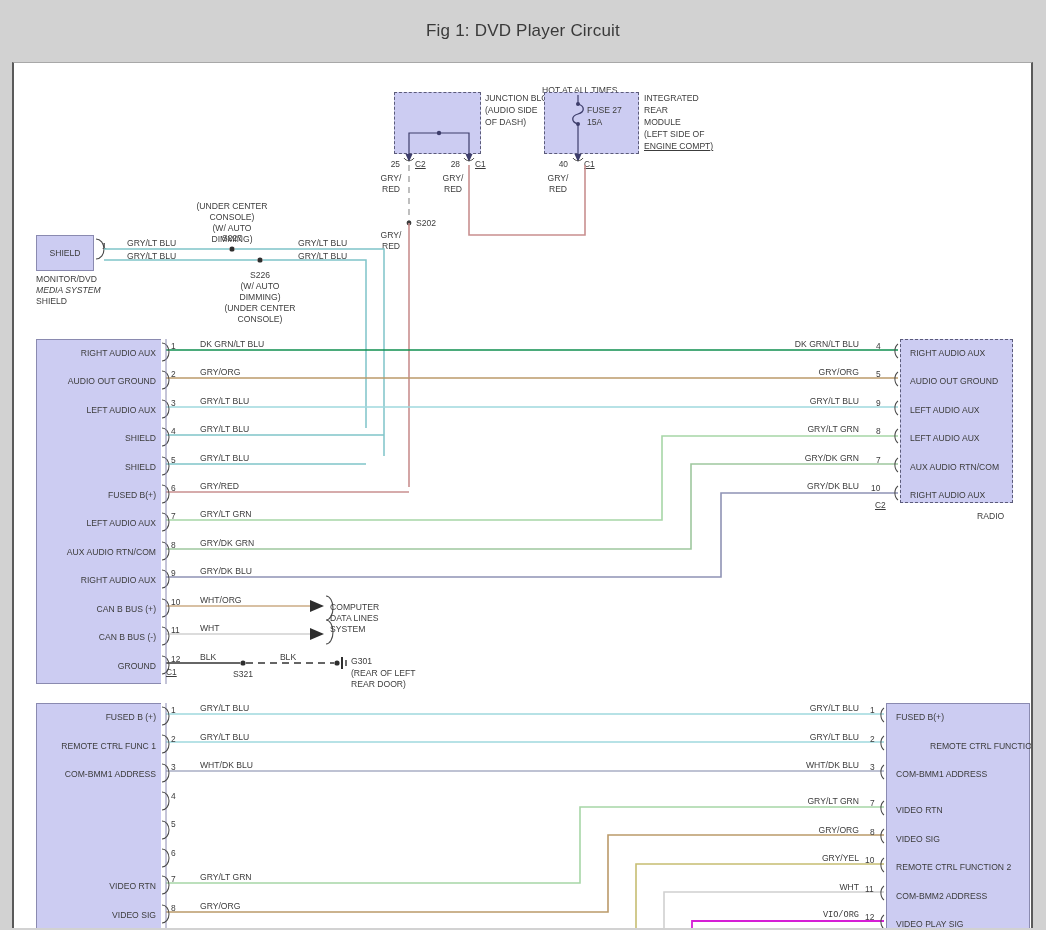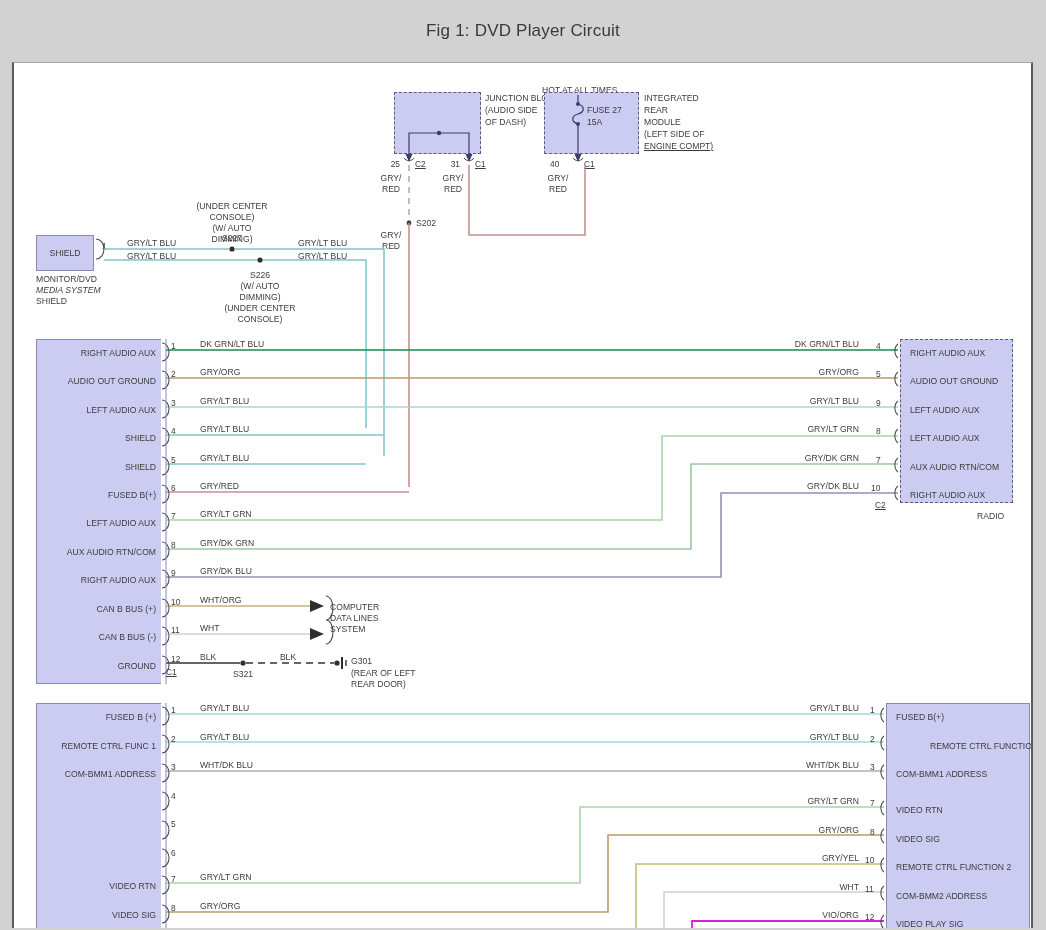--- a/index.html
+++ b/index.html
@@ -59,42 +59,42 @@
       <path d="M390,95 a6,6 0 0 0 10,0" fill="none" stroke="#4a4a4a" stroke-width="1"></path>
       <path d="M450,95 a6,6 0 0 0 10,0" fill="none" stroke="#4a4a4a" stroke-width="1"></path>
     </svg>
     <div class="lbl" style="left:471px;top:30px;">JUNCTION BLOCK</div>
     <div class="lbl" style="left:471px;top:42px;">(AUDIO SIDE</div>
     <div class="lbl" style="left:471px;top:54px;">OF DASH)</div>
     <div class="lbl" style="left:471px;top:18px;">&nbsp;</div>
 
     <div class="pinnum r" style="left:368px;top:96px;width:18px;text-align:right;">25</div>
     <div class="pinnum underline" style="left:401px;top:96px;">C2</div>
-    <div class="pinnum r" style="left:428px;top:96px;width:18px;text-align:right;">31</div>
+    <div class="pinnum r" style="left:428px;top:96px;width:18px;text-align:right;">28</div>
     <div class="pinnum underline" style="left:461px;top:96px;">C1</div>
 
     <div class="lbl" style="left:528px;top:22px;">HOT AT ALL TIMES</div>
     <div class="box-blue box-dash" style="left:530px;top:29px;width:95px;height:62px;"></div>
     <svg width="1021" height="866">
       <line x1="564" y1="32" x2="564" y2="41" stroke="#3d3d6b" stroke-width="1.2"></line>
       <path d="M564,41 c7,2 7,8 0,10 c-7,2 -7,8 0,10" fill="none" stroke="#3d3d6b" stroke-width="1.3"></path>
       <circle cx="564" cy="41" r="2" fill="#3d3d6b"></circle>
       <circle cx="564" cy="61" r="2" fill="#3d3d6b"></circle>
       <line x1="564" y1="61" x2="564" y2="95" stroke="#3d3d6b" stroke-width="1.2"></line>
       <polygon points="564,99 560.5,91 567.5,91" fill="#3d3d6b"></polygon>
       <path d="M559,95 a6,6 0 0 0 10,0" fill="none" stroke="#4a4a4a" stroke-width="1"></path>
     </svg>
     <div class="lbl" style="left:573px;top:42px;">FUSE 27</div>
     <div class="lbl" style="left:573px;top:54px;">15A</div>
     <div class="lbl" style="left:630px;top:30px;">INTEGRATED</div>
     <div class="lbl" style="left:630px;top:42px;">REAR</div>
     <div class="lbl" style="left:630px;top:54px;">MODULE</div>
     <div class="lbl" style="left:630px;top:66px;">(LEFT SIDE OF</div>
     <div class="lbl" style="left:630px;top:78px;text-decoration:underline;">ENGINE COMPT)</div>
-    <div class="pinnum r" style="left:536px;top:96px;width:18px;text-align:left;">40</div>
+    <div class="pinnum r" style="left:536px;top:96px;width:18px;text-align:right;">40</div>
     <div class="pinnum underline" style="left:570px;top:96px;">C1</div>
 
     <svg width="1021" height="866">
 
       <line x1="395" y1="102" x2="395" y2="158" stroke="#8a8a8a" stroke-width="1.1" stroke-dasharray="6,5"></line>
       <circle cx="395" cy="160" r="2.4" fill="#3c3c3c"></circle>
 
       <line x1="395" y1="160" x2="395" y2="424" stroke="#c98f8f" stroke-width="1.6"></line>
 
       <polyline points="455,102 455,172 571,172 571,102" fill="none" stroke="#c98f8f" stroke-width="1.6"></polyline>
@@ -394,18 +394,18 @@
     <div class="lbl" style="left:882px;top:771px;">VIDEO SIG</div>
 
     <div class="lbl r" style="left:700px;top:790px;width:145px;text-align:right;">GRY/YEL</div>
     <div class="pinnum" style="left:851px;top:792px;">10</div>
     <div class="lbl" style="left:882px;top:799px;">REMOTE CTRL FUNCTION 2</div>
 
     <div class="lbl r" style="left:700px;top:819px;width:145px;text-align:right;">WHT</div>
     <div class="pinnum" style="left:851px;top:821px;">11</div>
     <div class="lbl" style="left:882px;top:828px;">COM-BMM2 ADDRESS</div>
 
-    <div class="lbl r" style="left:700px;top:847px;width:145px;text-align:right;">VIO/ORG</div>
+    <div class="lbl r" style="left:700px;top:847px;width:145px;text-align:right;font-family:Liberation Mono, monospace;">VIO/ORG</div>
     <div class="pinnum" style="left:851px;top:849px;">12</div>
     <div class="lbl" style="left:882px;top:856px;">VIDEO PLAY SIG</div>
 
   </div>
 </div>
 
 </body></html>

